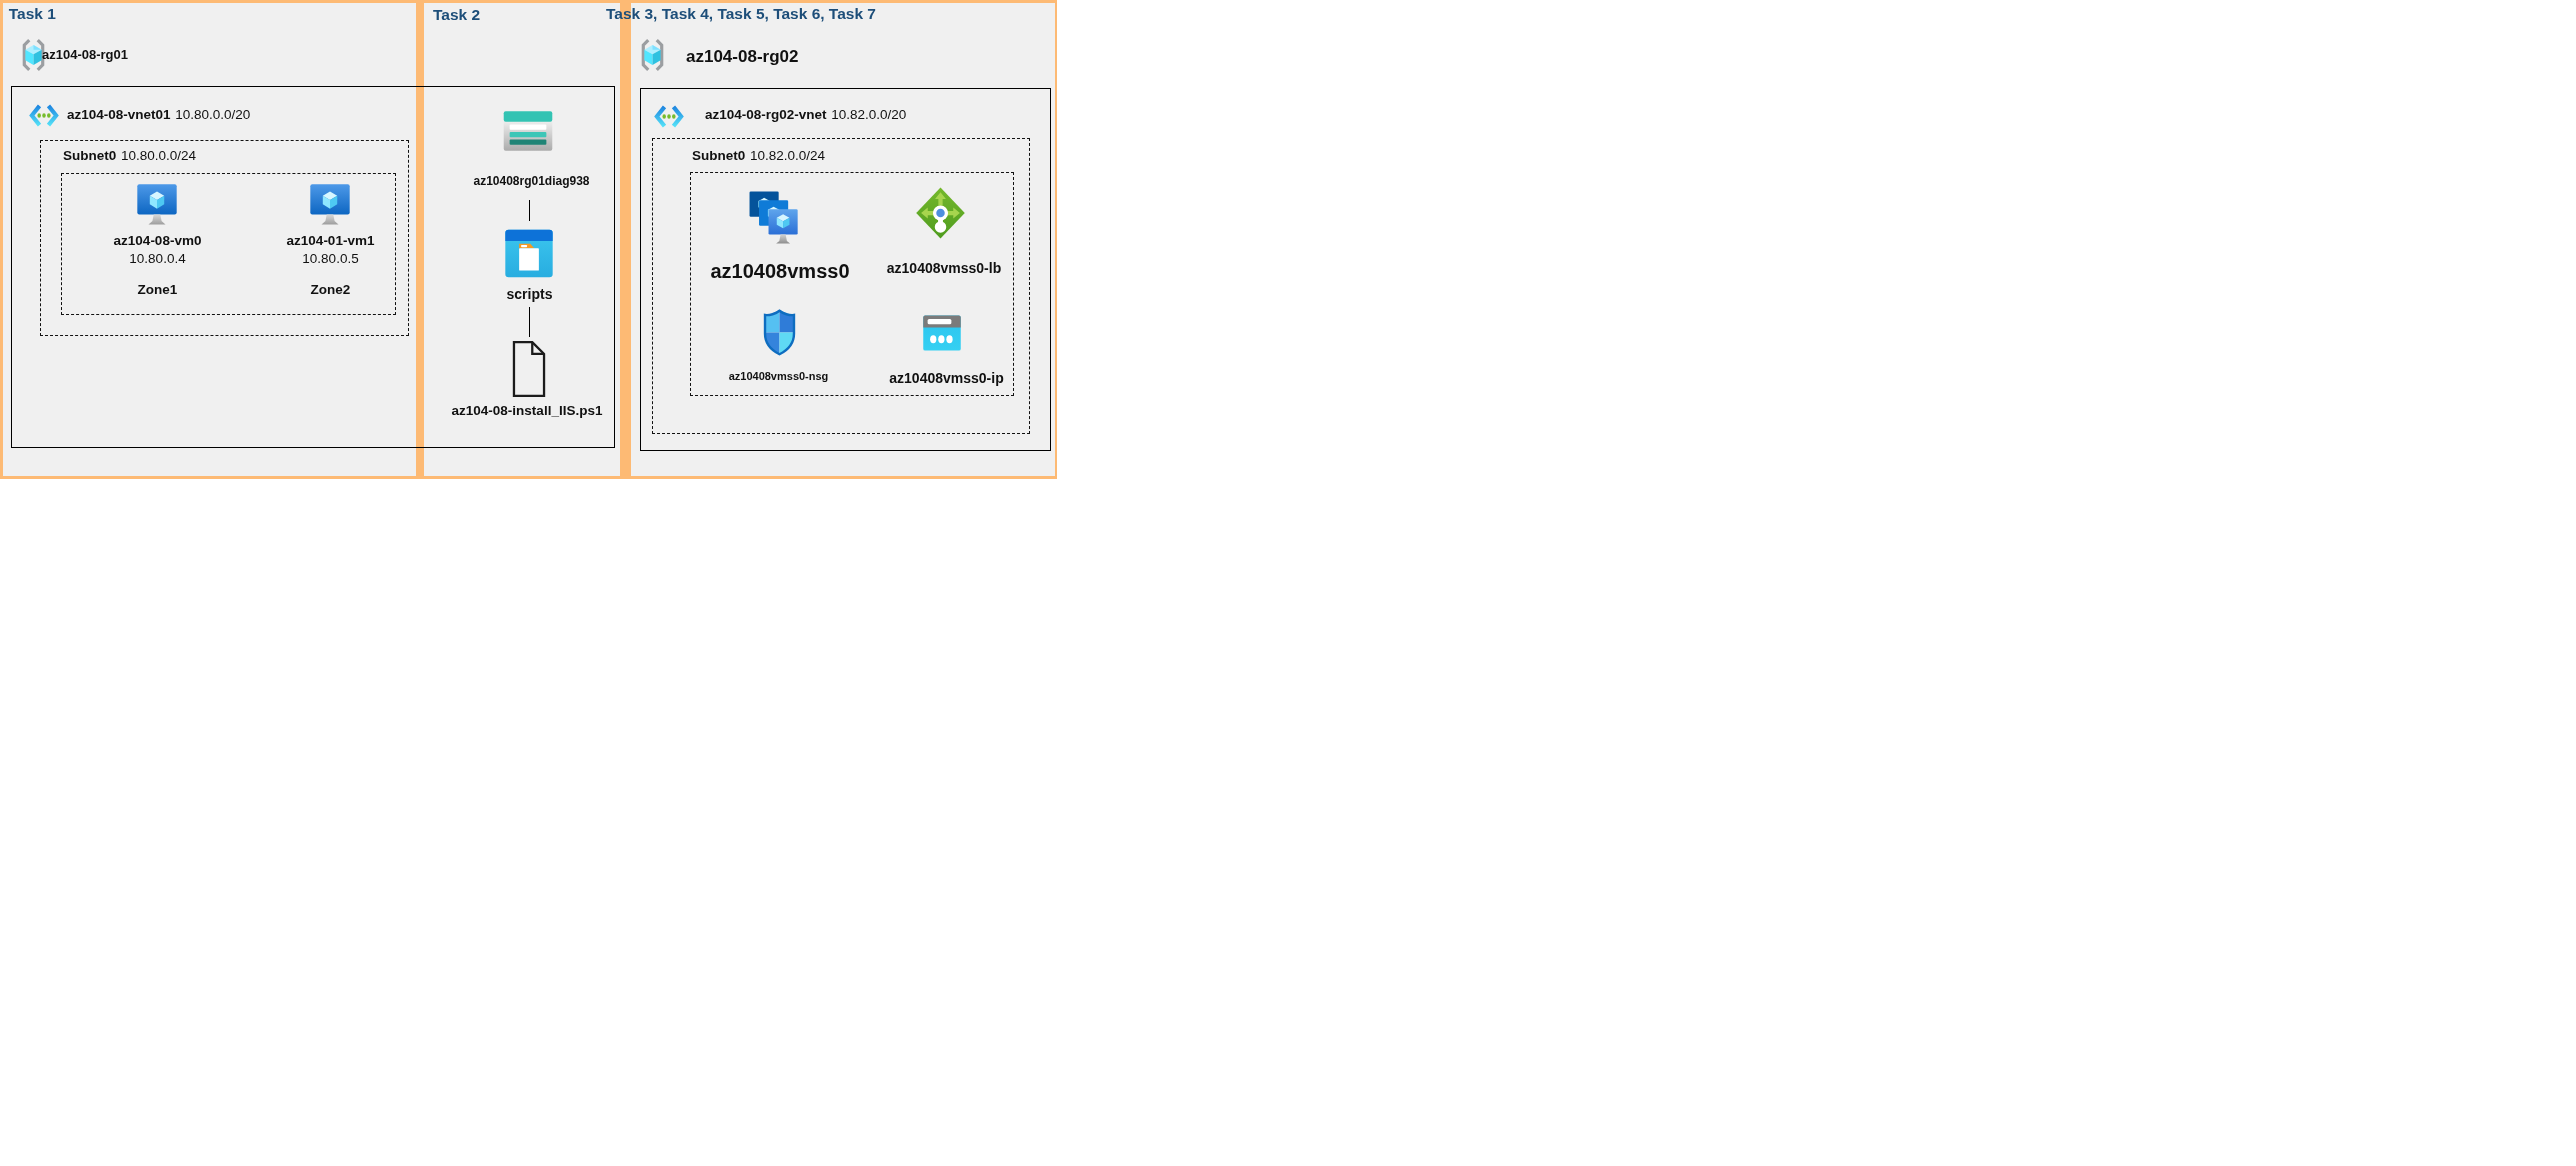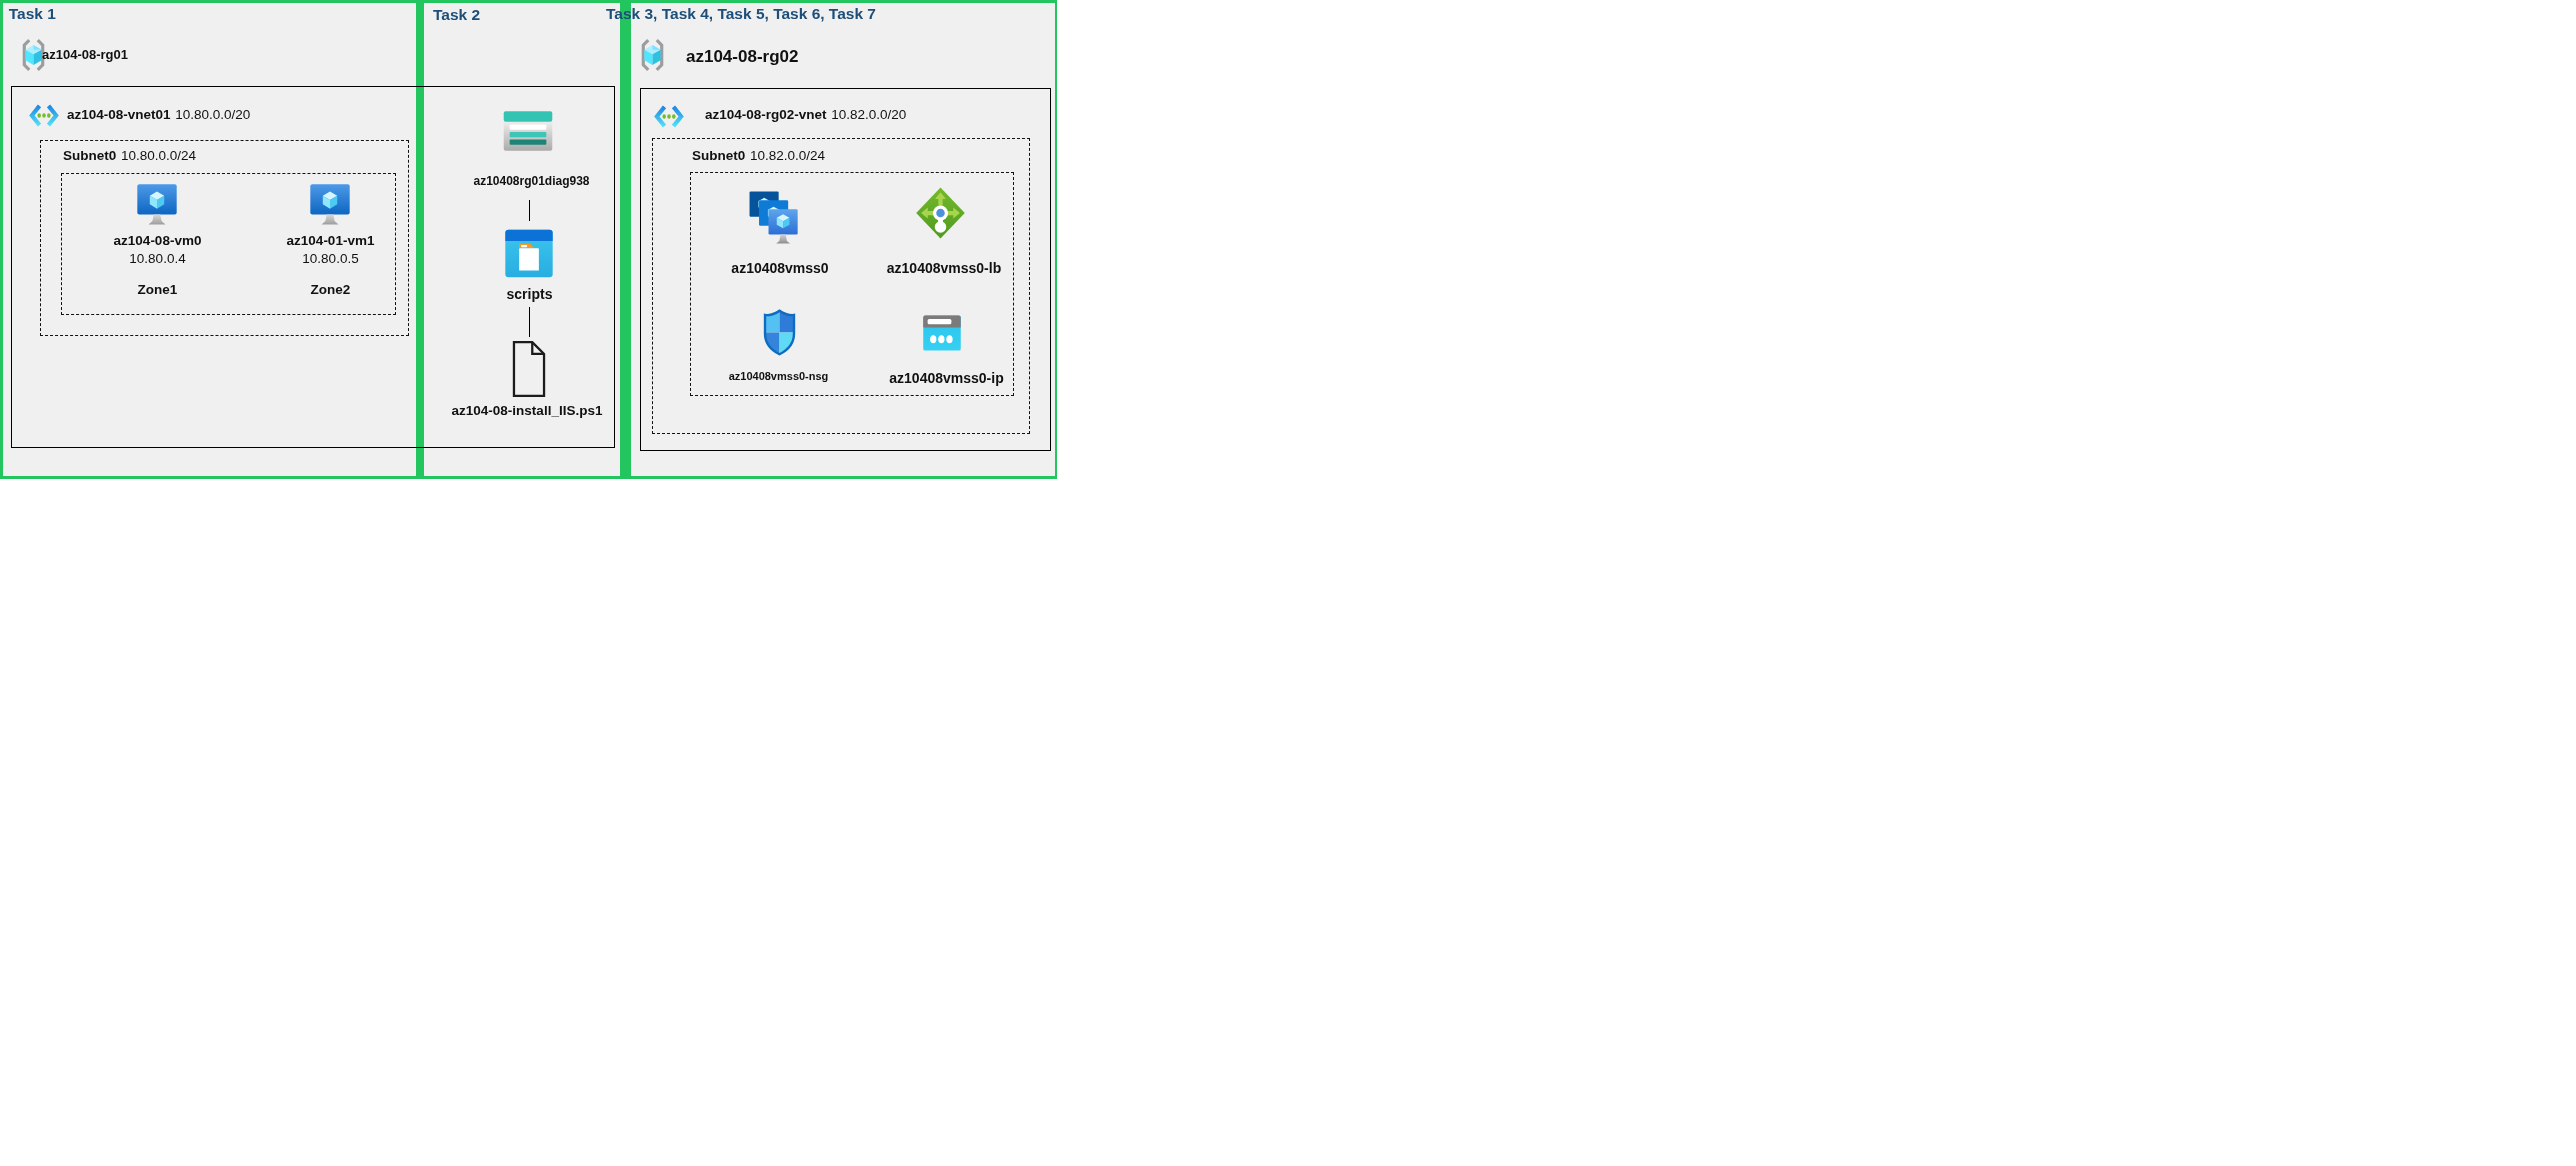--- a/index.html
+++ b/index.html
@@ -1,16 +1,16 @@
 <!DOCTYPE html>
 <html style="font-size:10.8px"><head>
 <meta charset="utf-8">
 <style>
   html,body{margin:0;padding:0;background:#ffffff;font-family:"Liberation Sans",sans-serif;}
-  .canvas{position:relative;width:1057px;height:479px;background:#22c55e;overflow:hidden;}
+  .canvas{position:relative;width:1057px;height:479px;background:#fdba74;overflow:hidden;}
   .panel{position:absolute;background:#f0f0f0;top:2.7px;height:473px;}
   .task-header{position:absolute;font-size:15.5px;font-weight:bold;color:#1d4e79;letter-spacing:0;white-space:nowrap;}
   .lbl{position:absolute;color:#111;font-size:13.5px;font-weight:bold;white-space:nowrap;}
   .lbl .reg{font-weight:400;margin-left:4.7px;}
   .c-lbl{position:absolute;color:#111;font-size:13.5px;font-weight:bold;text-align:center;white-space:nowrap;}
   .c-reg{font-weight:400;}
   .solid-box{position:absolute;border:1.3px solid #000;box-sizing:border-box;}
   .dash-box{position:absolute;border:1.3px dashed #111;box-sizing:border-box;}
   .icon{position:absolute;}
   .icon svg{display:block;width:100%;height:100%;}
@@ -205,21 +205,21 @@
       <polygon points="42,26 51,31 42,36 33,31" fill="#d6f6ff"></polygon>
       <polygon points="33,31 42,36 42,46 33,41" fill="#8fe7ff"></polygon>
       <polygon points="51,31 42,36 42,46 51,41" fill="#4ec9f2"></polygon>
       <rect x="34" y="30" width="46" height="40" rx="2" fill="url(#gf)"></rect>
       <polygon points="57,38 67,43.5 57,49 47,43.5" fill="#d6f6ff"></polygon>
       <polygon points="47,43.5 57,49 57,60 47,54.5" fill="#8fe7ff"></polygon>
       <polygon points="67,43.5 57,49 57,60 67,54.5" fill="#4ec9f2"></polygon>
       <polygon points="53,70 61,70 63,80 68,84 46,84 51,80" fill="url(#gs2)"></polygon>
     </svg>
   </div>
-  <div class="c-lbl" style="left:699px;top:260px;width:162px;font-size:14px;">az10408vmss0</div>
+  <div class="c-lbl" style="left:699px;top:260px;width:162px;font-size:20px;">az10408vmss0</div>
 
   <div class="icon" style="left:915px;top:186px;width:51px;height:54px;">
     <svg viewBox="0 0 84 88">
       <defs>
         <linearGradient id="gl" x1="0" y1="0" x2="0" y2="1">
           <stop offset="0" stop-color="#74b82c"></stop>
             <stop offset="1" stop-color="#4f9c1f"></stop>
         </linearGradient>
       </defs>
       <polygon points="42,2 82,44 42,86 2,44" fill="url(#gl)"></polygon>

